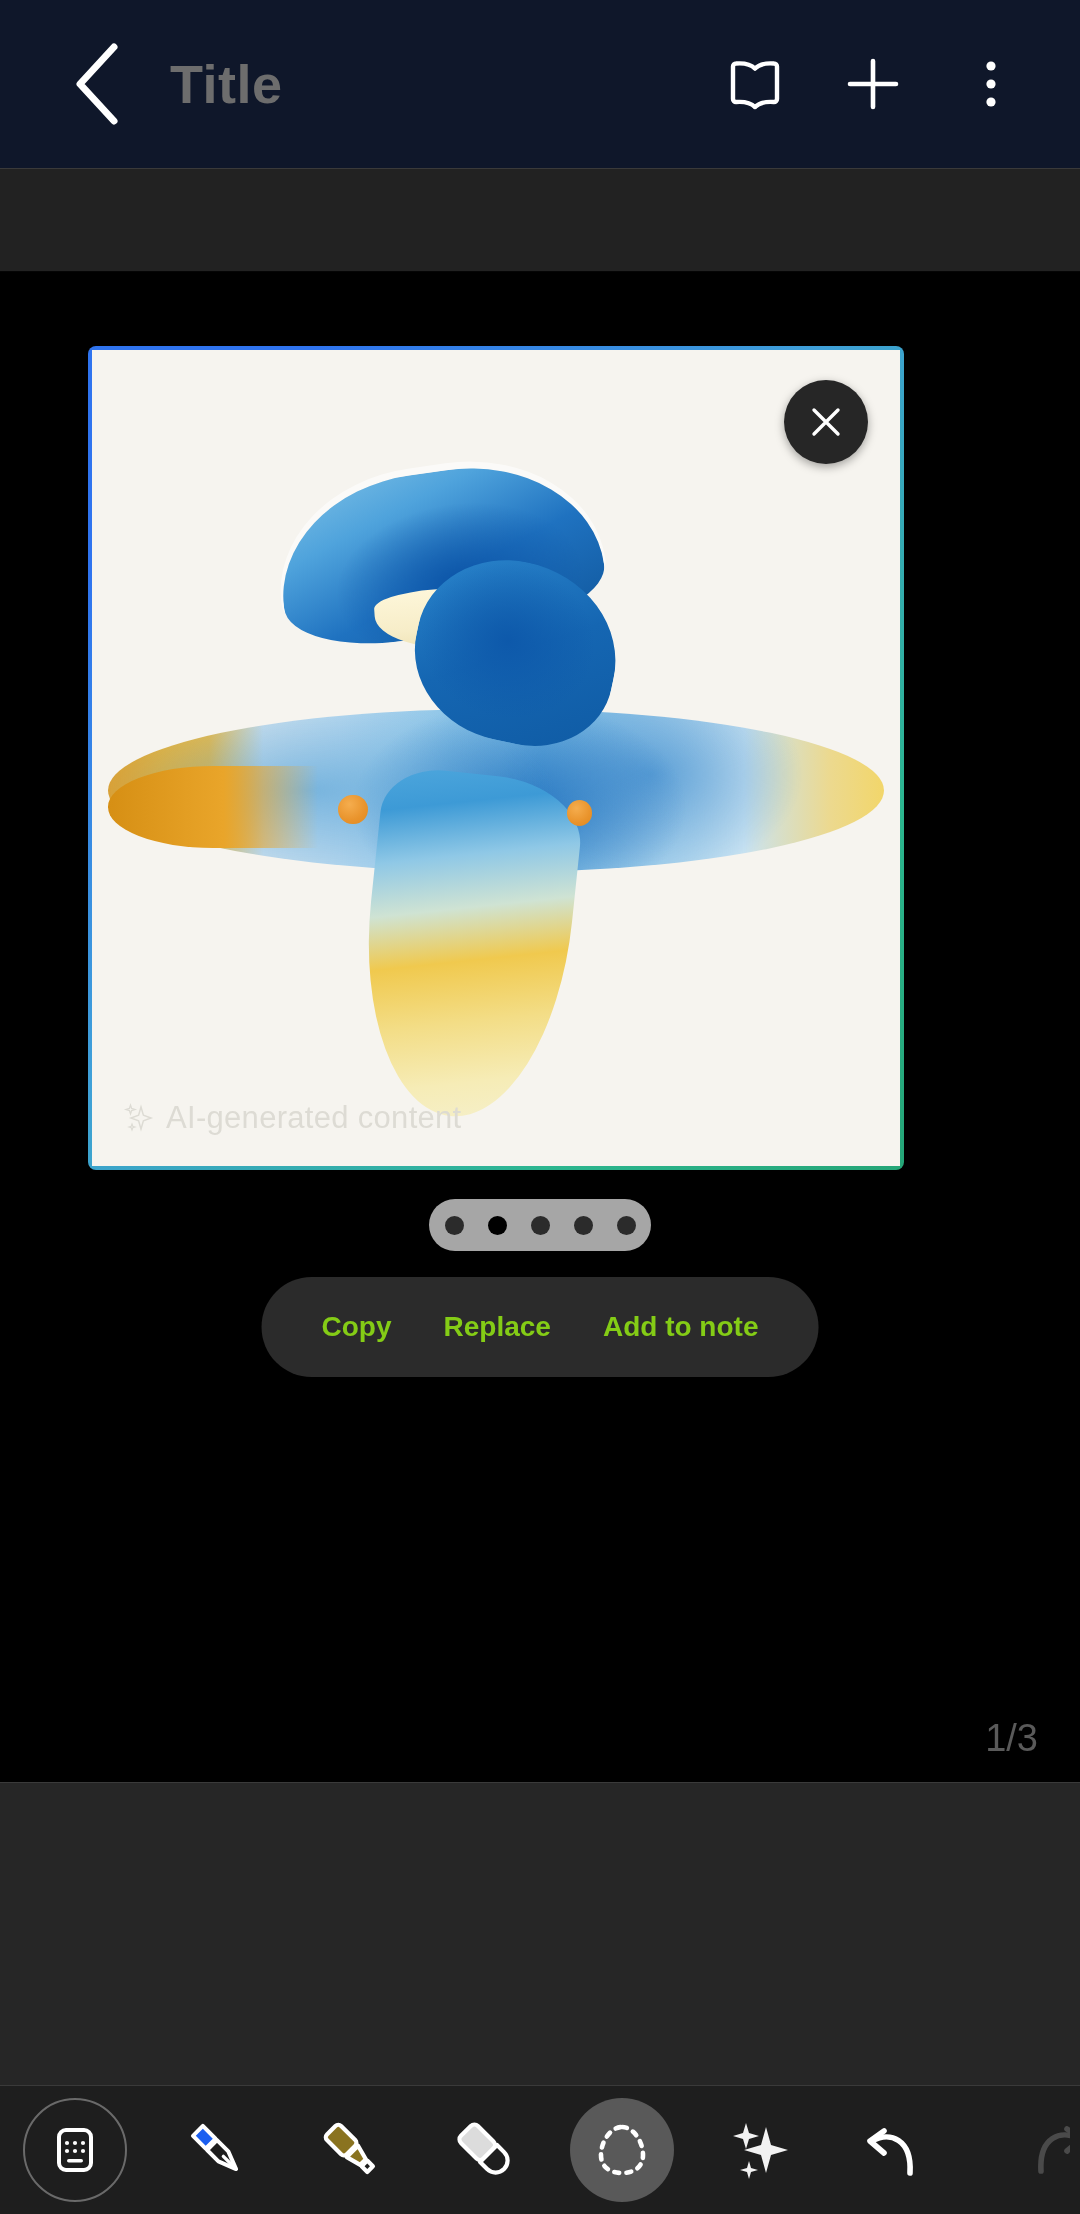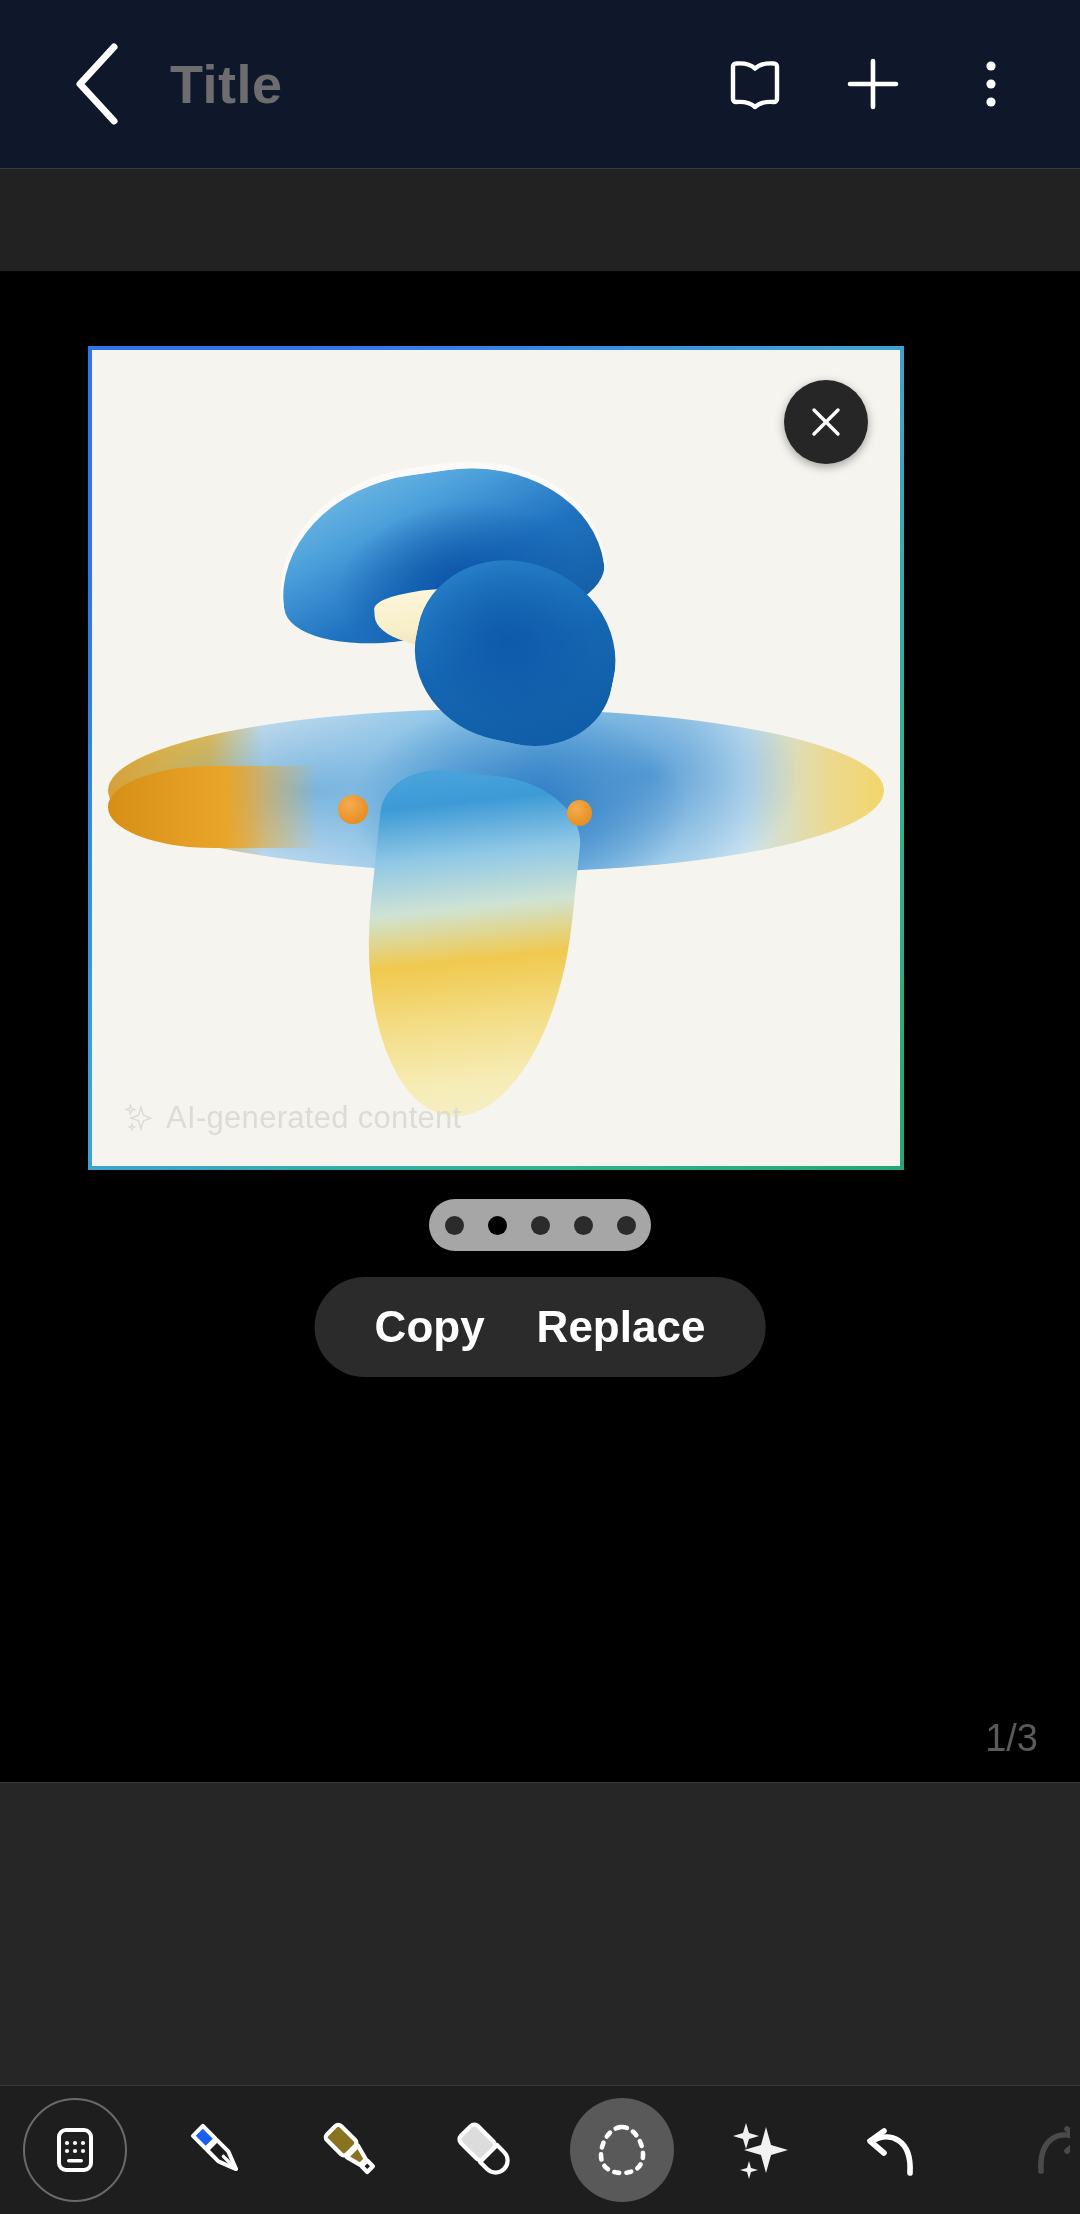--- a/index.html
+++ b/index.html
@@ -54,20 +54,21 @@
     position:absolute; left:0; top:272px; width:1080px; height:1510px;
     background:#000;
   }
 
   
   #image-card {
     position:absolute; left:88px; top:74px;
     width:816px; height:824px;
     padding:4px;
     background:linear-gradient(135deg,#2f74ef 0%, #2f74ef 14%, #3fa0d8 45%, #2cb68f 78%, #25a577 100%);
+    border-radius:8px;
   }
   #image-surface {
     position:relative; width:100%; height:100%;
     background:#f6f4ef;
     overflow:hidden;
   }
 
   
   .shape { position:absolute; }
 
@@ -177,21 +178,21 @@
   
   #action-pill {
     position:absolute; left:50%; transform:translateX(-50%);
     top:1005px;
     height:100px; border-radius:50px;
     background:#2b2b2b;
     display:flex; align-items:center;
     padding:0 34px;
   }
   .action-btn {
-    color:#ffffff; font-size:44px; font-weight:bold;
+    color:#84cc16; font-size:28px; font-weight:bold;
     padding:0 26px; white-space:nowrap;
   }
 
   
   #page-counter {
     position:absolute; right:42px; bottom:22px;
     color:#5a5a5a; font-size:38px;
   }
 
   
@@ -306,20 +307,21 @@
       <span class="pdot"></span>
       <span class="pdot active"></span>
       <span class="pdot"></span>
       <span class="pdot"></span>
       <span class="pdot"></span>
     </div>
 
     <div id="action-pill">
       <div class="action-btn">Copy</div>
       <div class="action-btn">Replace</div>
+      <div class="action-btn">Add to note</div>
     </div>
 
     <div id="page-counter">1/3</div>
 
   </div>
 
   <div id="lower-pane"></div>
 
   <div id="toolbar">
 

